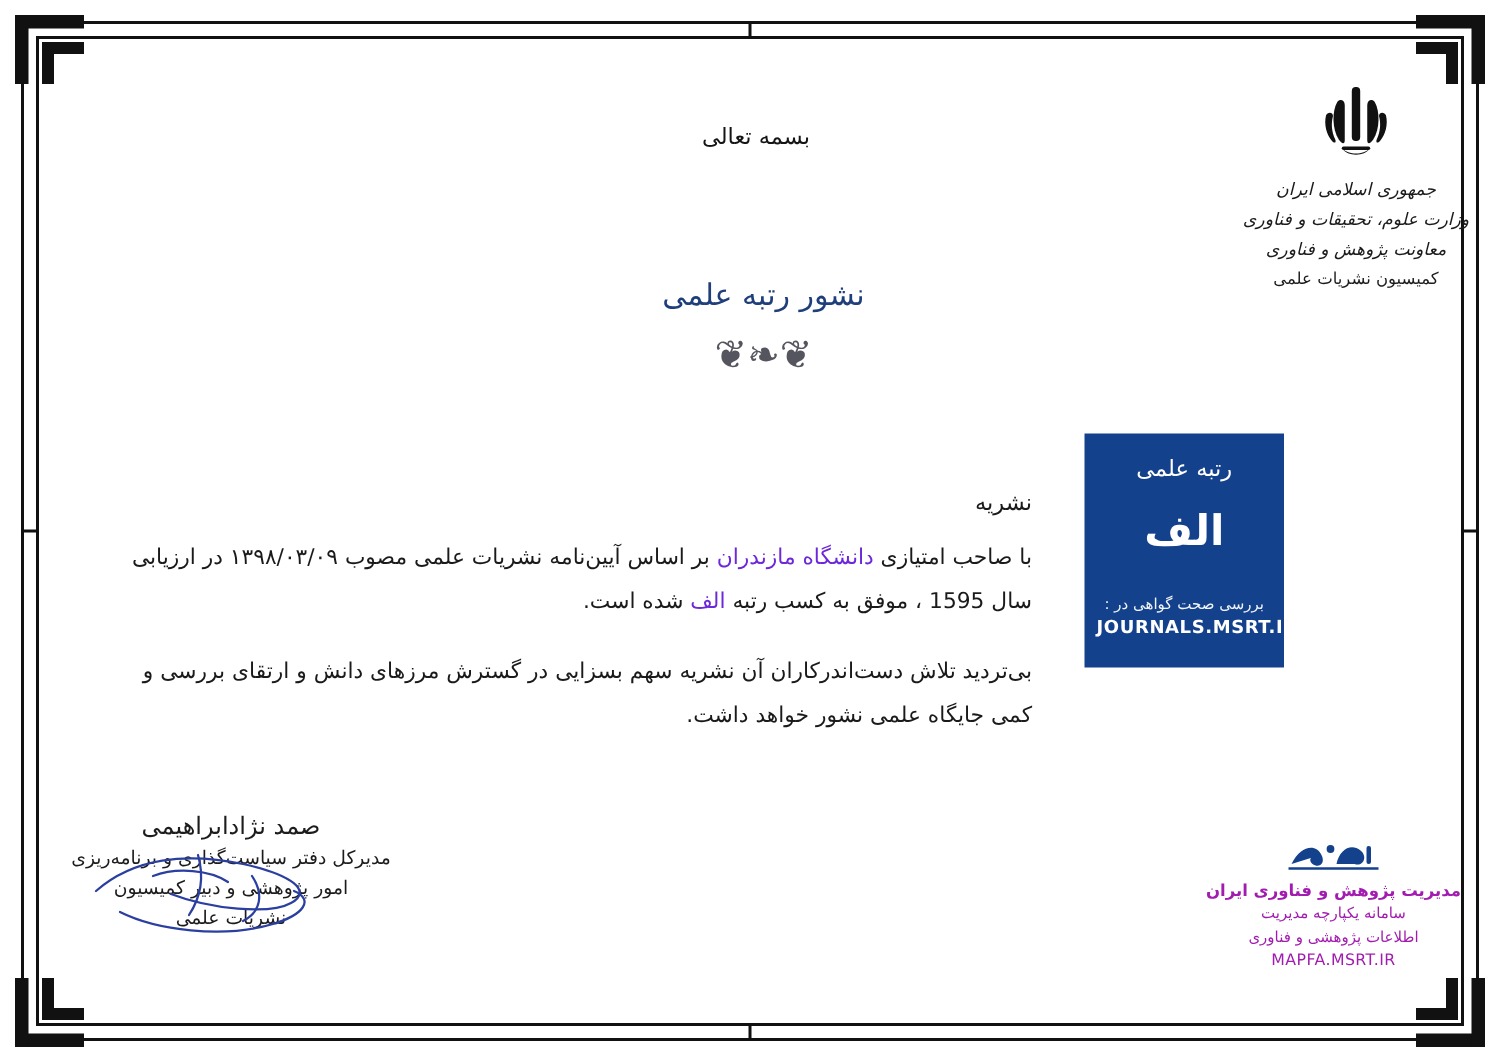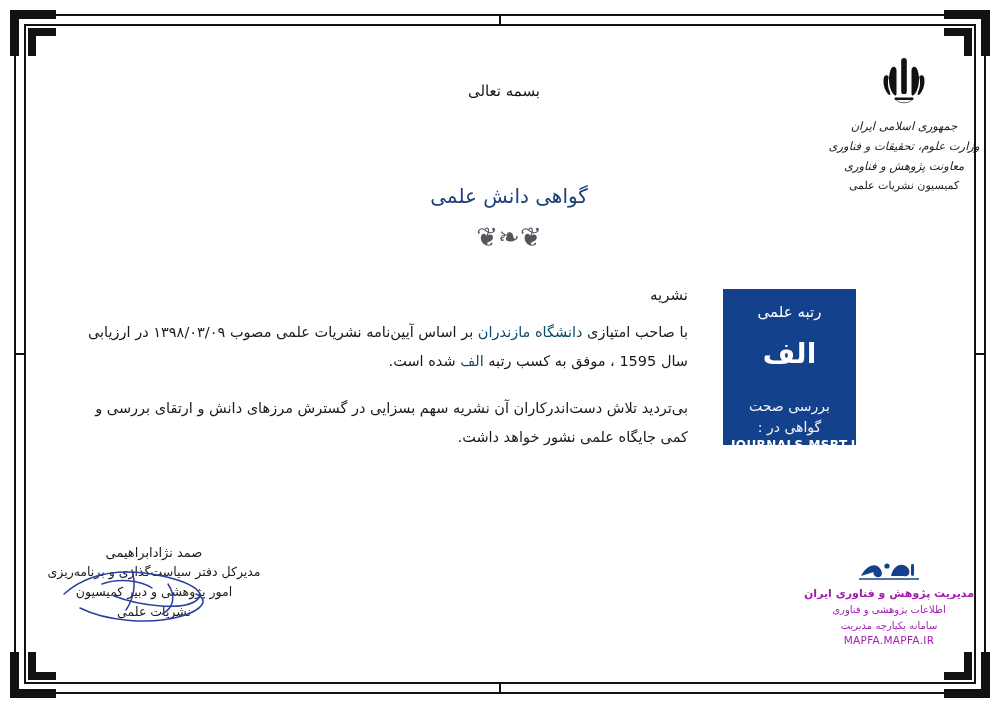--- a/index.html
+++ b/index.html
@@ -172,21 +172,21 @@
   .rank-card .rc-title {
     font-size: 15px;
     margin-bottom: 16px;
   }
   .rank-card .rc-grade {
     font-size: 28px;
     font-weight: bold;
     margin-bottom: 26px;
   }
   .rank-card .rc-note {
-    font-size: 14px;
+    font-size: 10px;
     line-height: 1.5;
     opacity: .95;
   }
   .rank-card .rc-url {
     font-size: 12px;
     font-weight: bold;
     letter-spacing: .4px;
     direction: ltr;
   }
 
@@ -194,44 +194,45 @@
   .body-wrap {
     position: absolute;
     top: 252px;
     left: 34px;
     width: 620px;
     text-align: right;
   }
   .line-recipient {
     font-size: 15px;
     margin-bottom: 14px;
+    margin-top: 40px;
   }
   .journal-name {
     font-size: 16.5px;
     color: #1a5faa;
     margin-bottom: 12px;
   }
   .para {
     font-size: 14.5px;
     line-height: 2.0;
     margin: 0 0 18px 0;
   }
-  .para .hl-blue { color: #0c4a6e; }
+  .para .hl-blue { color: #6d28d9; }
   .para .bold { font-weight: normal; }
 
   
   .sign-block {
     position: absolute;
     bottom: 52px;
     left: 0px;
     width: 240px;
     text-align: center;
   }
   .sign-name {
-    font-size: 13px;
+    font-size: 16px;
     color: #1c1c1c;
     margin-bottom: 2px;
   }
   .sign-role {
     font-size: 12.5px;
     line-height: 1.6;
     color: #1c1c1c;
   }
   .sign-scribble {
     position: absolute;
@@ -328,21 +329,21 @@
         <div class="script">وزارت علوم، تحقیقات و فناوری</div>
         <div class="script">معاونت پژوهش و فناوری</div>
         <div>کمیسیون نشریات علمی</div>
       </div>
     </div>
 
     
     <div class="basmala">بسمه تعالی</div>
 
     
-    <div class="doc-title">گواهی دانش علمی</div>
+    <div class="doc-title">نشور رتبه علمی</div>
 
     
     <div class="ornament">❦❧❦</div>
 
     
     <div class="rank-card">
       <div class="rc-title">رتبه علمی</div>
       <div class="rc-grade">الف</div>
       <div class="rc-note">بررسی صحت گواهی در :</div>
       <div class="rc-url">JOURNALS.MSRT.IR</div>
@@ -394,19 +395,19 @@
           <g fill="#14418b">
             <path d="M4 20 C10 8, 20 6, 24 14 C27 20, 22 23, 18 20 C15 17.8, 17 14, 20 15"></path>
             <circle cx="30" cy="10" r="2.6"></circle>
             <path d="M34 20 C36 10, 44 6, 50 11 C55 15, 52 22, 46 20"></path>
             <rect x="54" y="8" width="3" height="12" rx="1.4"></rect>
             <path d="M2 23 H62" stroke="#14418b" stroke-width="1.6" fill="none"></path>
           </g>
         </svg>
       </span>
       <div class="fl-title">مدیریت پژوهش و فناوری ایران</div>
+      <div class="fl-sub">سامانه یکپارچه مدیریت</div>
       <div class="fl-sub">اطلاعات پژوهشی و فناوری</div>
-      <div class="fl-sub">سامانه یکپارچه مدیریت</div>
-      <div class="fl-url">MAPFA.MAPFA.IR</div>
+      <div class="fl-url">MAPFA.MSRT.IR</div>
     </div>
 
   </div>
 </div>
 
 </body></html>

